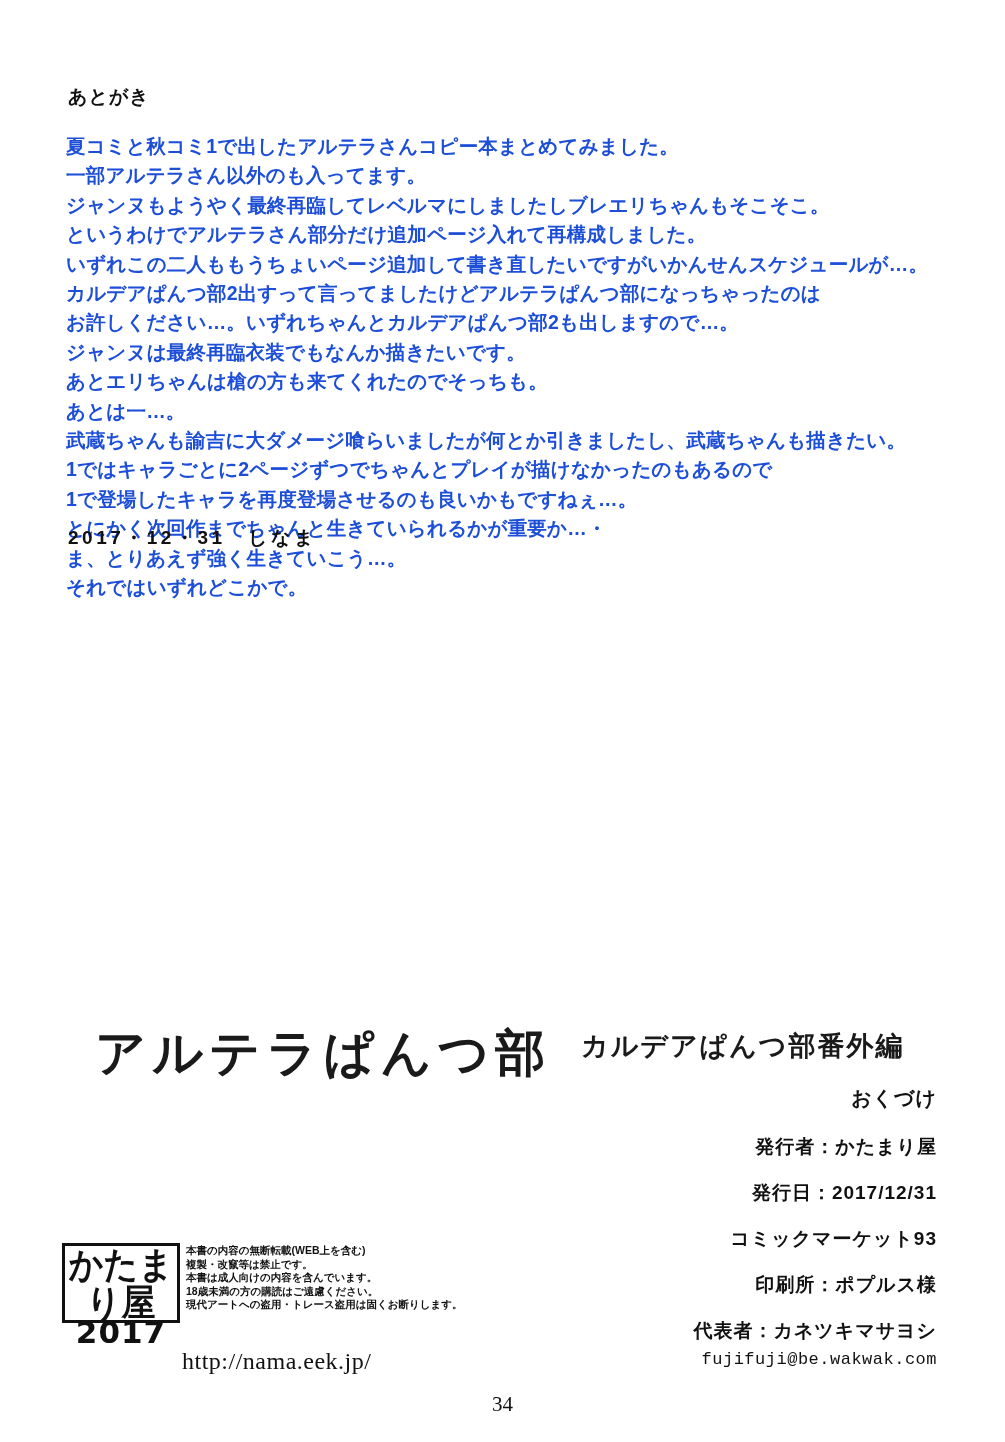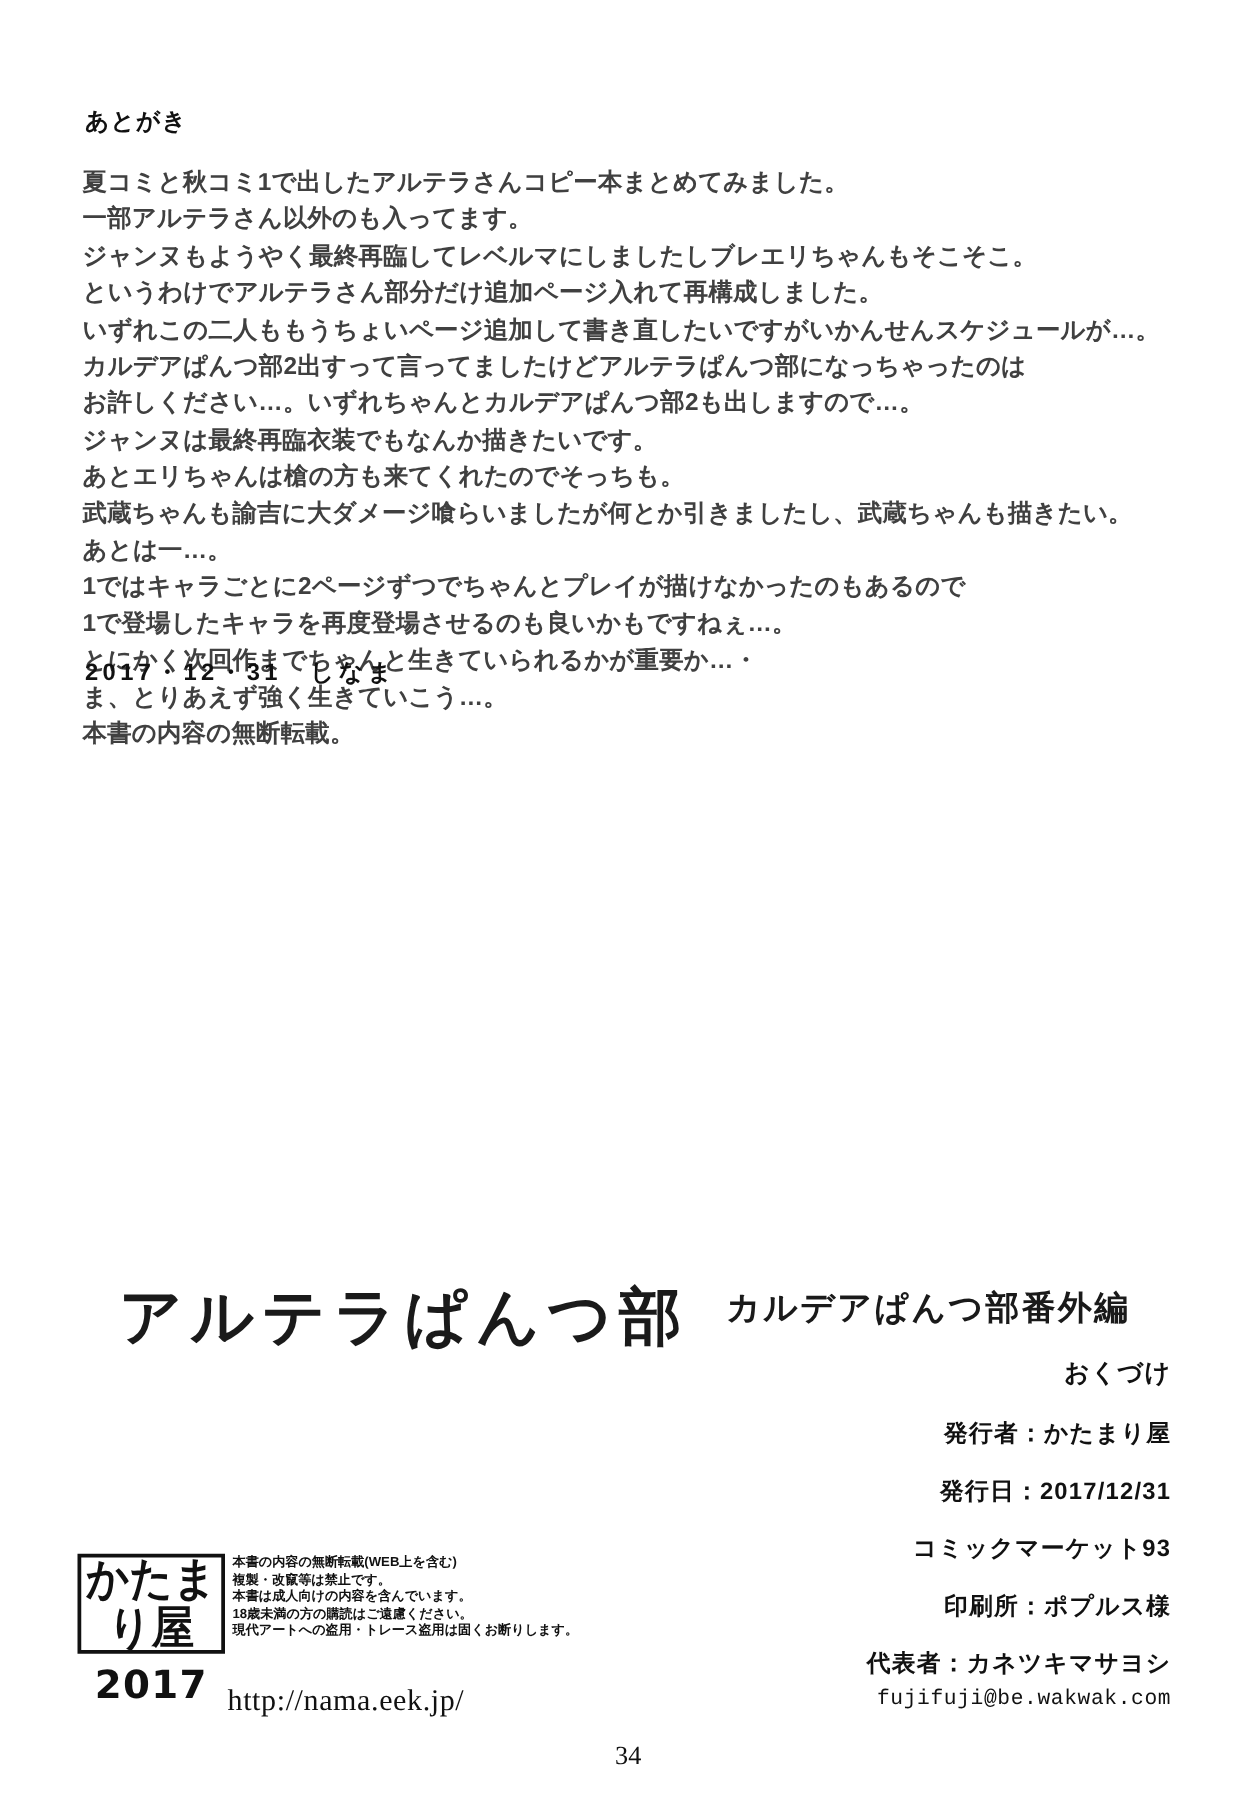--- a/index.html
+++ b/index.html
@@ -32,21 +32,21 @@
   }
   .afterword-body {
     position: absolute;
     left: 66px;
     top: 132px;
     width: 880px;
     font-size: 19.5px;
     font-weight: bold;
     line-height: 29.4px;
     letter-spacing: 0.2px;
-    color: #404040;
+    color: #1d4ed8;
   }
   .afterword-body .line {
     white-space: nowrap;
   }
   .afterword-date {
     position: absolute;
     left: 68px;
     top: 525px;
     font-size: 19px;
     font-weight: bold;
@@ -144,21 +144,21 @@
     line-height: 36px;
     letter-spacing: 0px;
     font-family: "DejaVu Sans", sans-serif;
     color: #111;
     text-align: center;
     transform: scaleY(1.08);
   }
   .logo-year {
     position: absolute;
     left: 0;
-    top: 87px;
+    top: 71px;
     width: 118px;
     text-align: center;
     font-size: 31px;
     font-weight: bold;
     letter-spacing: 1px;
     font-family: "DejaVu Sans", sans-serif;
     color: #111;
   }
   .legal {
     position: absolute;
@@ -205,27 +205,27 @@
   <div class="afterword-body">
     <div class="line">夏コミと秋コミ1で出したアルテラさんコピー本まとめてみました。</div>
     <div class="line">一部アルテラさん以外のも入ってます。</div>
     <div class="line">ジャンヌもようやく最終再臨してレベルマにしましたしブレエリちゃんもそこそこ。</div>
     <div class="line">というわけでアルテラさん部分だけ追加ページ入れて再構成しました。</div>
     <div class="line">いずれこの二人ももうちょいページ追加して書き直したいですがいかんせんスケジュールが…。</div>
     <div class="line">カルデアぱんつ部2出すって言ってましたけどアルテラぱんつ部になっちゃったのは</div>
     <div class="line">お許しください…。いずれちゃんとカルデアぱんつ部2も出しますので…。</div>
     <div class="line">ジャンヌは最終再臨衣装でもなんか描きたいです。</div>
     <div class="line">あとエリちゃんは槍の方も来てくれたのでそっちも。</div>
+    <div class="line">あとは一…。</div>
     <div class="line">武蔵ちゃんも諭吉に大ダメージ喰らいましたが何とか引きましたし、武蔵ちゃんも描きたい。</div>
-    <div class="line">あとは一…。</div>
     <div class="line">1ではキャラごとに2ページずつでちゃんとプレイが描けなかったのもあるので</div>
     <div class="line">1で登場したキャラを再度登場させるのも良いかもですねぇ…。</div>
     <div class="line">とにかく次回作までちゃんと生きていられるかが重要か…・</div>
     <div class="line">ま、とりあえず強く生きていこう…。</div>
-    <div class="line">本書の内容の無断転載。</div>
+    <div class="line">それではいずれどこかで。</div>
   </div>
 
   <div class="afterword-date">2017・12・31　しなま</div>
 
   <div class="title-wrap">
     <div class="title-main">アルテラぱんつ部</div>
     <div class="title-sub">カルデアぱんつ部番外編</div>
   </div>
 
   <div class="colophon">

